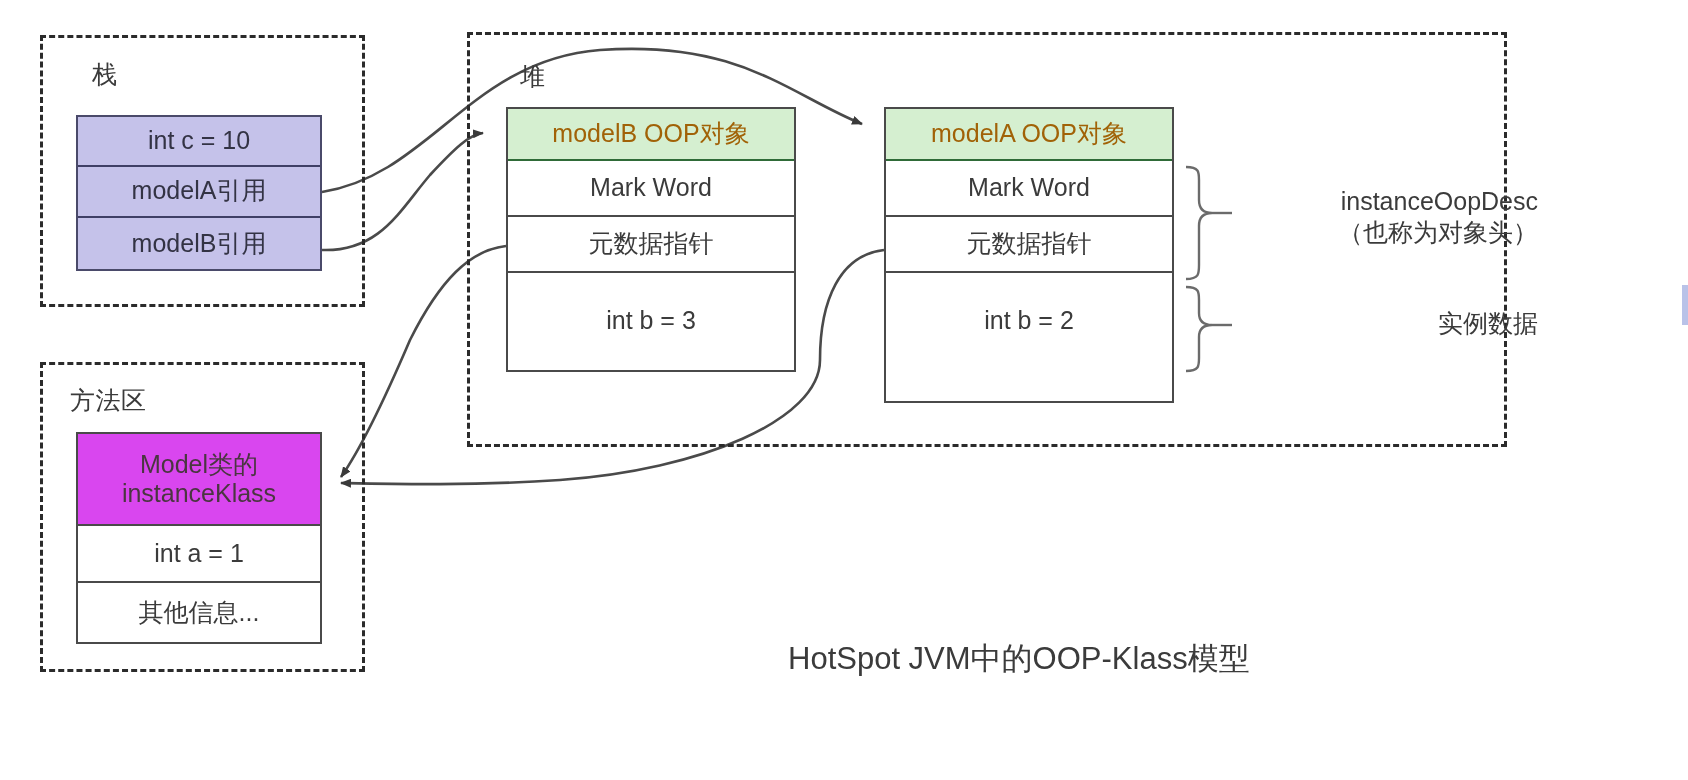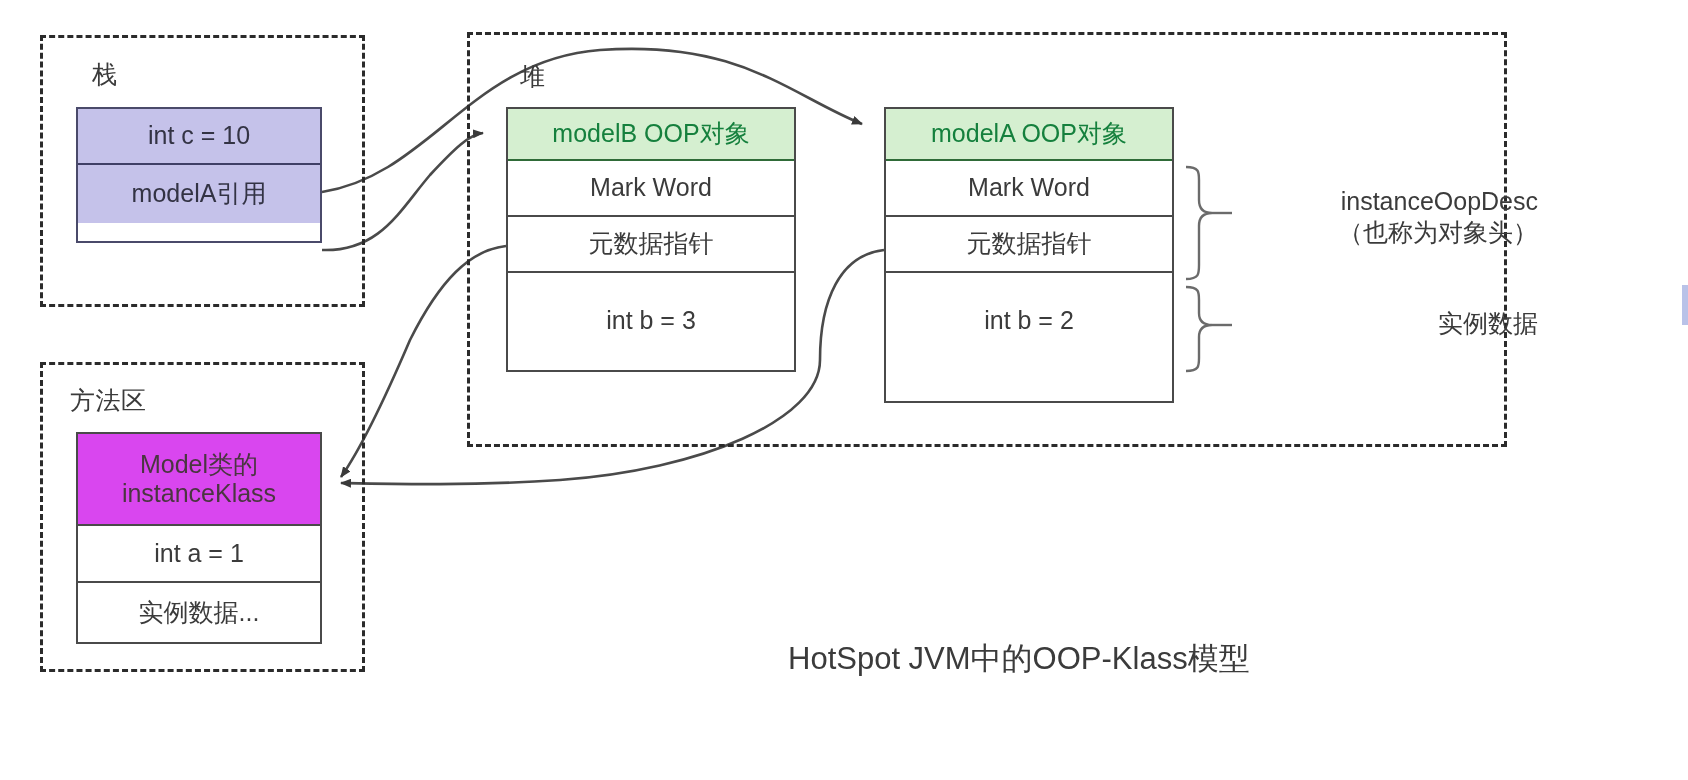--- a/index.html
+++ b/index.html
@@ -68,21 +68,21 @@
     border-bottom-color: #3f3f66;
     color: #333344;
   }
 
   
   .box-oop { border-color: #4a4a4a; }
   .box-oop .cell { background: #ffffff; border-bottom-color: #4a4a4a; }
   .box-oop .cell.header {
     background: #d5efd0;
     border-bottom-color: #2f6b38;
-    color: #15803d;
+    color: #a16207;
   }
 
   
   .box-klass { border-color: #4a4a4a; }
   .box-klass .cell { background: #ffffff; border-bottom-color: #4a4a4a; }
   .box-klass .cell.header {
     background: #d946ef;
     border-bottom-color: #4a4a4a;
     color: #4a3640;
   }
@@ -143,44 +143,45 @@
 
 <div class="region" style="left:40px; top:35px; width:325px; height:272px;"></div>
 <div class="region-label" style="left:92px; top:58px;">栈</div>
 
 <div class="region" style="left:467px; top:32px; width:1040px; height:415px;"></div>
 <div class="region-label" style="left:520px; top:60px;">堆</div>
 
 <div class="region" style="left:40px; top:362px; width:325px; height:310px;"></div>
 <div class="region-label" style="left:70px; top:384px;">方法区</div>
 
-<div class="stack-box box-stack" style="left:76px; top:107px; width:246px; height:136px;">
+<div class="stack-box box-stack" style="left:76px; top:115px; width:246px; height:156px;">
   <div class="cell" style="height:56px;">int c = 10</div>
   <div class="cell" style="height:58px;">modelA引用</div>
+  <div class="cell" style="height:58px;">modelB引用</div>
 </div>
 
 <div class="stack-box box-oop" style="left:506px; top:107px; width:290px; height:265px;">
   <div class="cell header" style="height:52px;">modelB OOP对象</div>
   <div class="cell" style="height:56px;">Mark Word</div>
   <div class="cell" style="height:56px;">元数据指针</div>
   <div class="cell" style="height:96px;">int b = 3</div>
 </div>
 
 <div class="stack-box box-oop" style="left:884px; top:107px; width:290px; height:296px;">
   <div class="cell header" style="height:52px;">modelA OOP对象</div>
   <div class="cell" style="height:56px;">Mark Word</div>
   <div class="cell" style="height:56px;">元数据指针</div>
   <div class="cell" style="height:96px;">int b = 2</div>
 </div>
 
 <div class="stack-box box-klass" style="left:76px; top:432px; width:246px; height:212px;">
   <div class="cell header" style="height:94px;">Model类的
 instanceKlass</div>
   <div class="cell" style="height:58px;">int a = 1</div>
-  <div class="cell" style="height:60px;">实例数据...</div>
+  <div class="cell" style="height:60px;">其他信息...</div>
 </div>
 
 <div class="annot" style="left:1238px; top:186px; width:300px;">instanceOopDesc
 （也称为对象头）</div>
 <div class="annot" style="left:1238px; top:308px; width:300px;">实例数据</div>
 
 <div class="caption" style="left:788px; top:638px;">HotSpot JVM中的OOP-Klass模型</div>
 
 <div class="edge-artifact" style="right:0px; top:285px; width:6px; height:40px;"></div>
 

